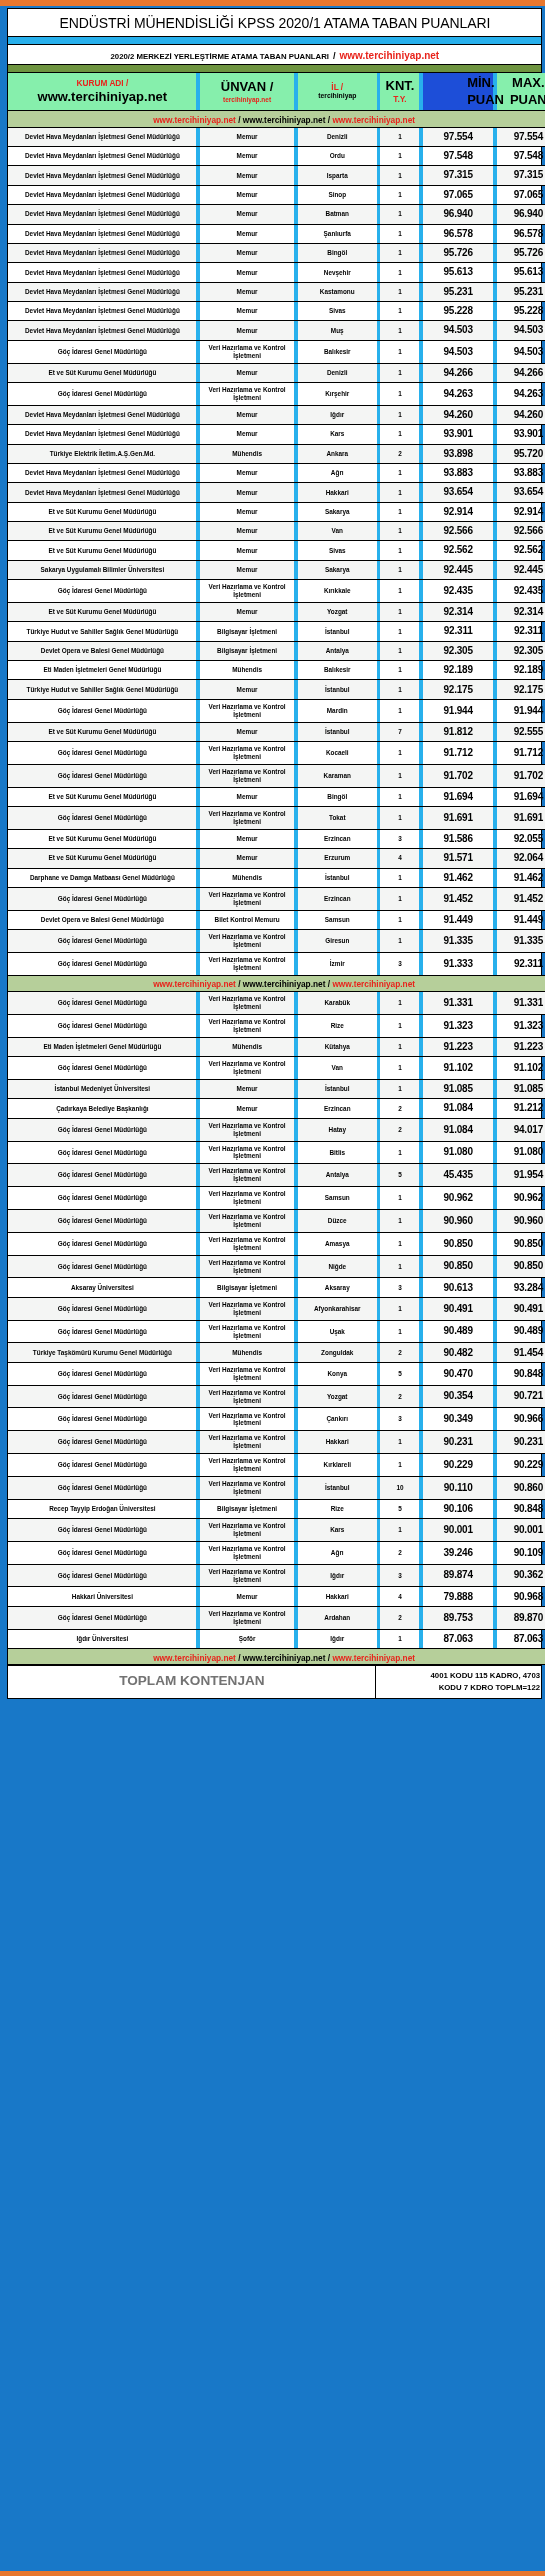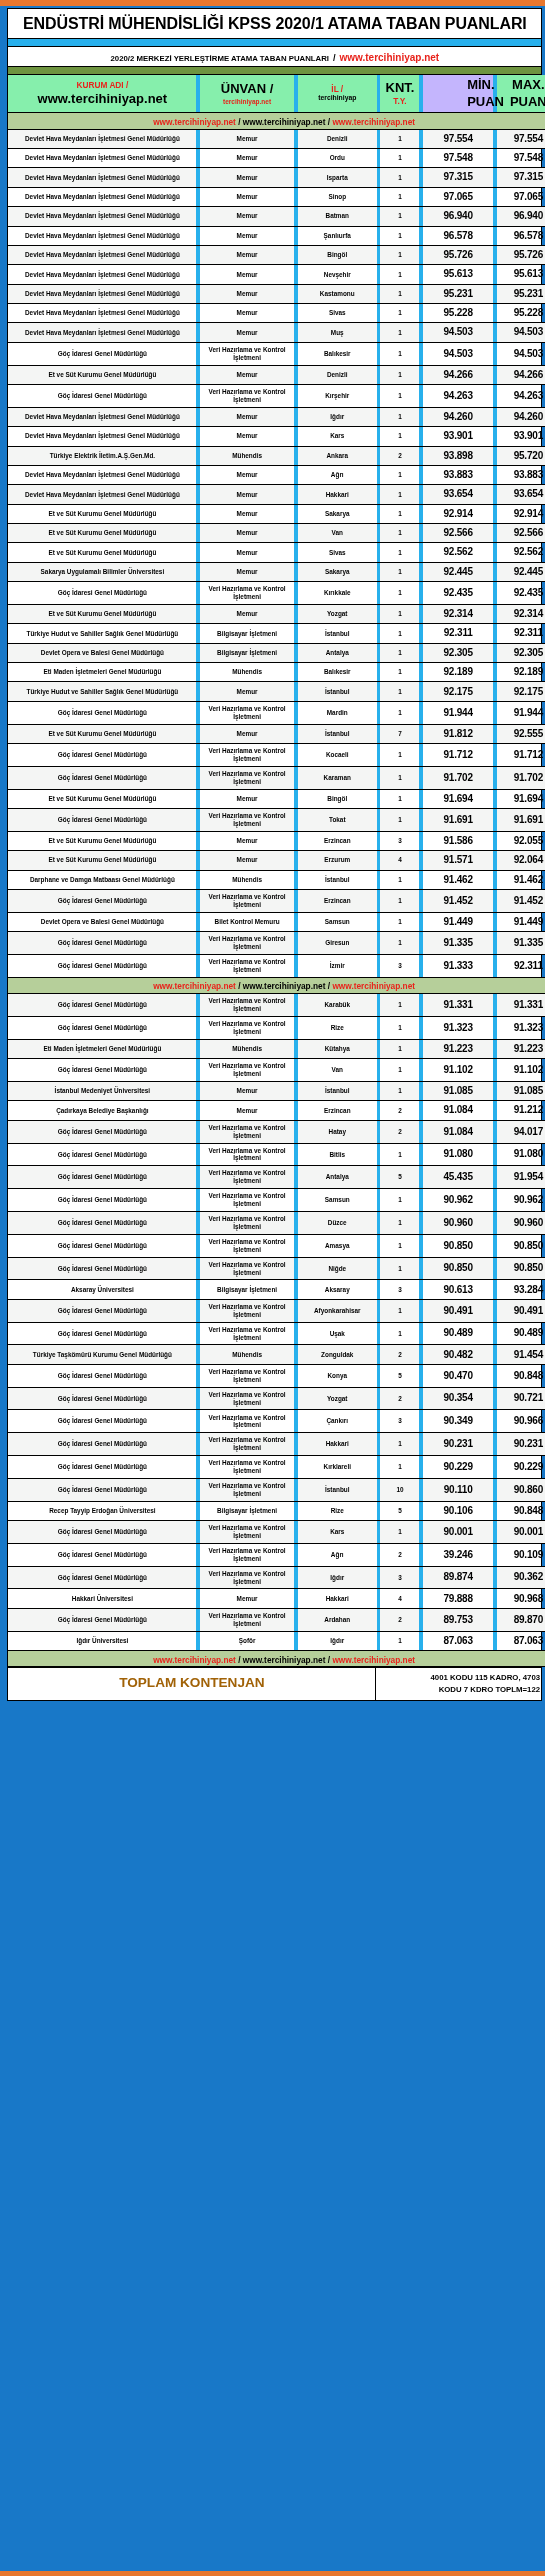--- a/index.html
+++ b/index.html
@@ -35,22 +35,22 @@
   }
 
   
   .title-bar {
     border-bottom: 1.9px solid #000;
     text-align: center;
     padding: 5.6px 2.5px 5px 2.5px;
     background: #ffffff;
   }
   .title-bar .t {
-    font-size: 16px;
-    font-weight: bold;
+    font-size: 14px;
+    font-weight: normal;
     letter-spacing: -0.1px;
     color: #000;
     white-space: nowrap;
   }
   .cyan-strip {
     background: #28b0ec;
     height: 8.7px;
     border-bottom: 1.9px solid #000;
   }
   .subtitle-bar {
@@ -102,21 +102,21 @@
     text-align: center;
     vertical-align: middle;
     padding: 2.5px 1.2px 2.5px 1.2px;
     line-height: 1.25;
   }
   tr.head td.sep { background: #28b0ec; border-bottom: 1.2px solid #000; }
   .hd-red   { color: #e8231b; font-weight: bold; font-size: 8.3px; }
   .hd-blk   { color: #000;    font-weight: bold; font-size: 13px; }
   .hd-red-s { color: #e8231b; font-weight: bold; font-size: 6.5px; }
   .hd-blk-s { color: #000;    font-weight: bold; font-size: 6.8px; }
-  tr.head td.min-cell { background: #c4b5fd; padding-left: 44px; }
+  tr.head td.min-cell { background: #1d4ed8; padding-left: 44px; }
 
   
   tr.adband td {
     background: #b6cf9a;
     border-top: 1.2px solid #000;
     border-bottom: 1.2px solid #000;
     text-align: center;
     padding: 2.5px 0 1.9px 0;
     white-space: nowrap;
   }
@@ -152,21 +152,21 @@
   .footer-row {
     display: flex;
     border-top: 1.2px solid #000;
     background: #fff;
   }
   .footer-left {
     flex: 0 0 368px;
     text-align: center;
     font-size: 13.6px;
     font-weight: bold;
-    color: #a16207;
+    color: #737373;
     padding: 6.2px 0 6.2px 0;
     border-right: 1.2px solid #000;
     letter-spacing: 0px;
   }
   .footer-right {
     flex: 1;
     text-align: right;
     font-size: 7.8px;
     font-weight: bold;
     color: #000;

